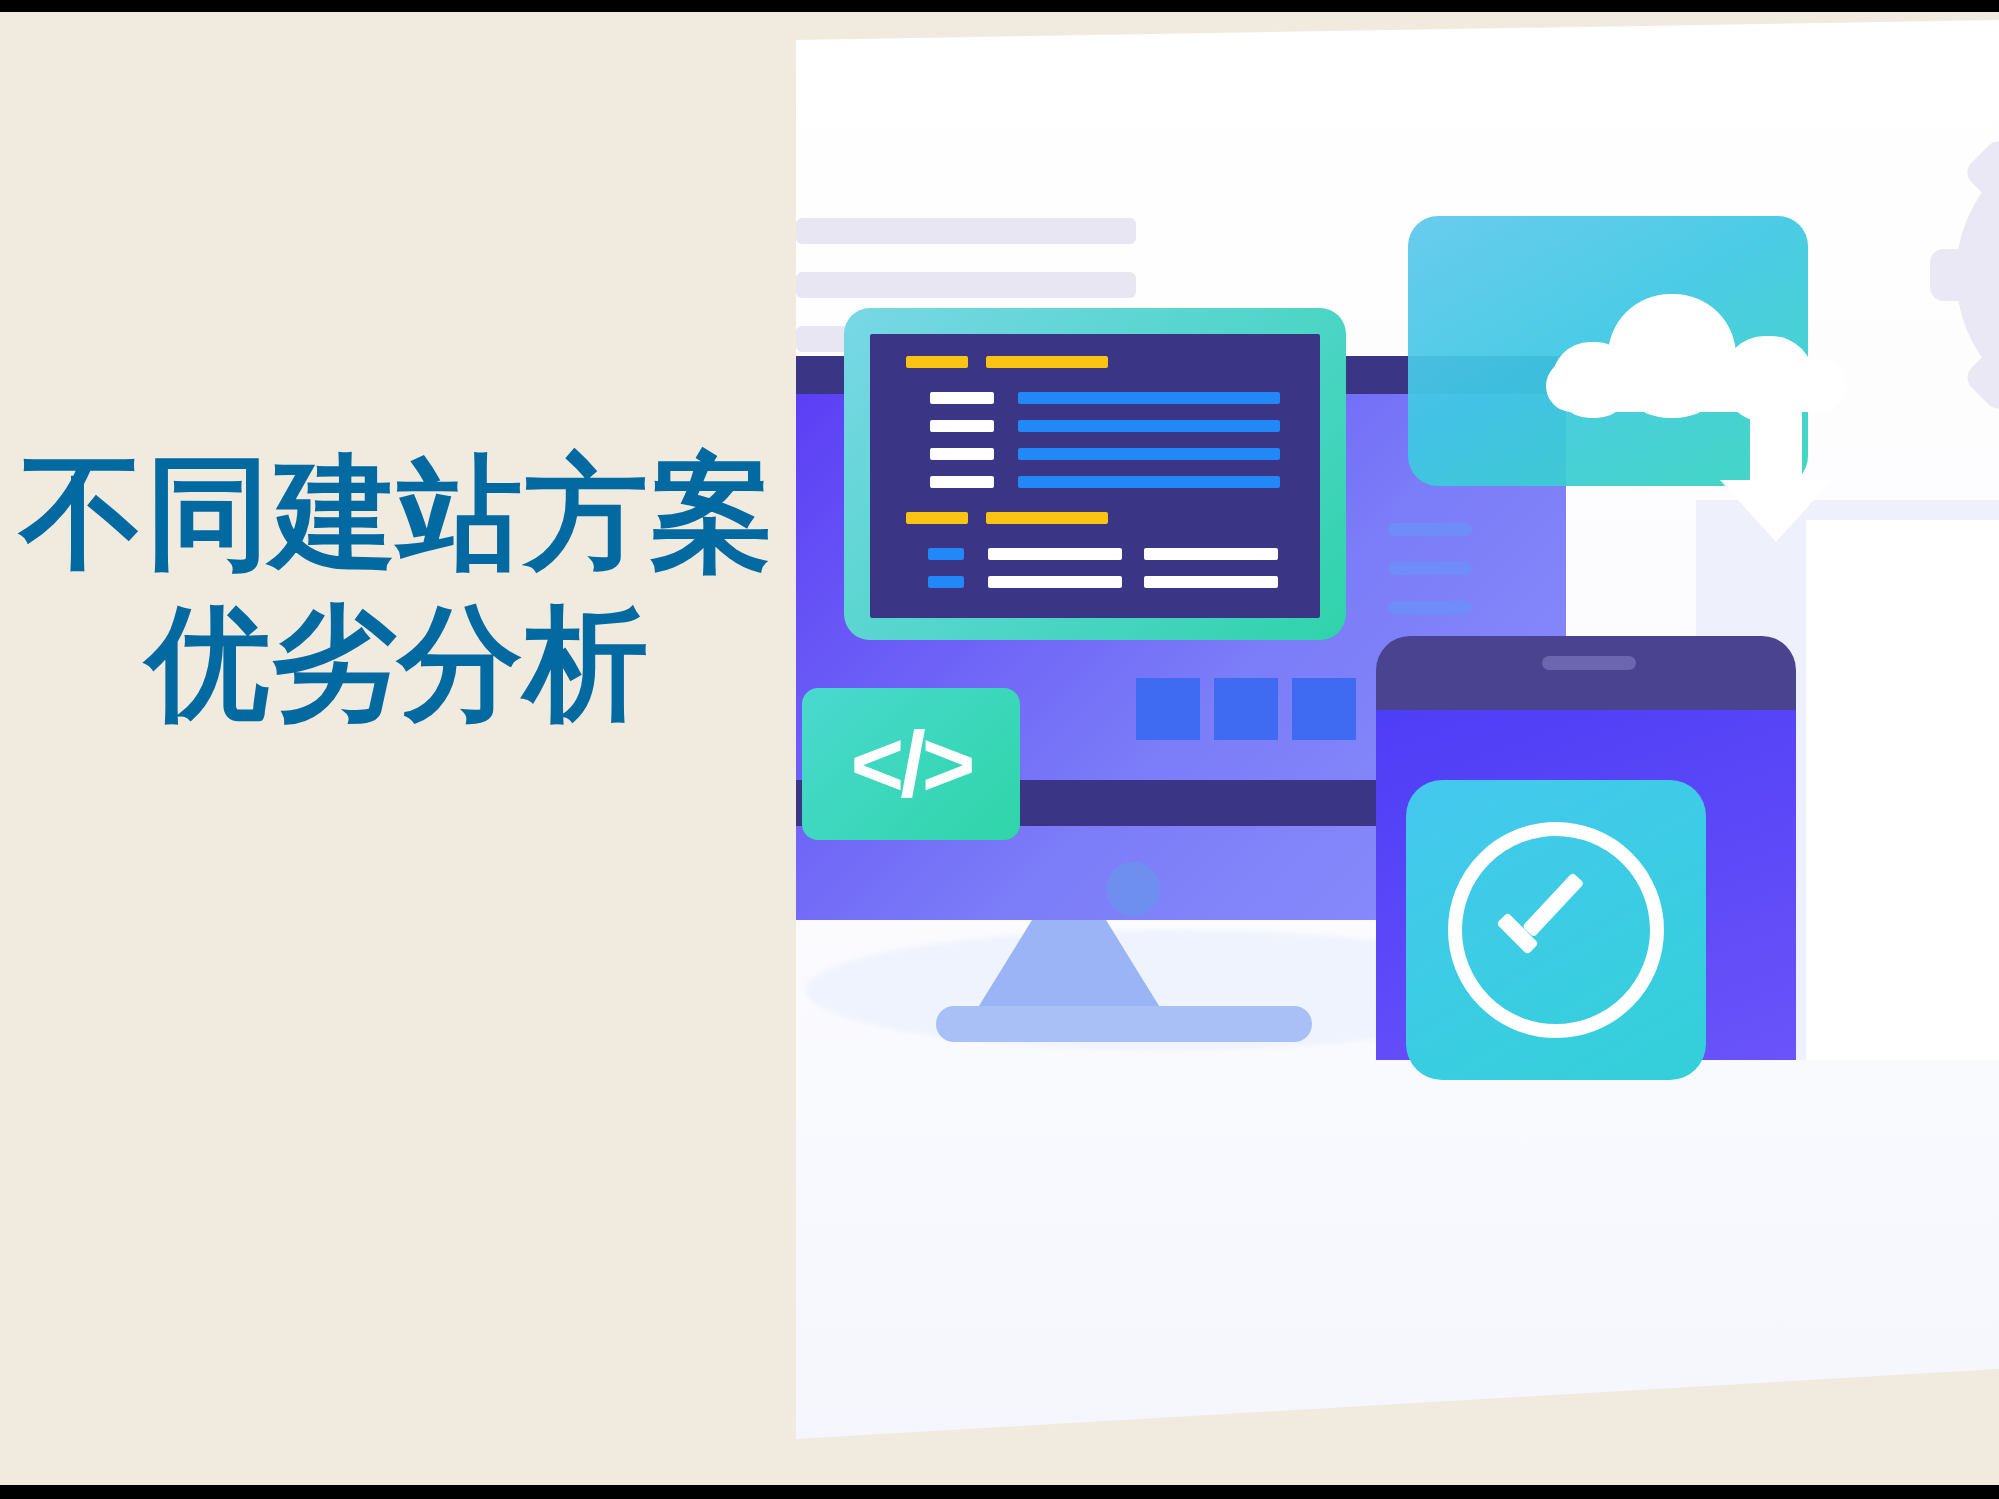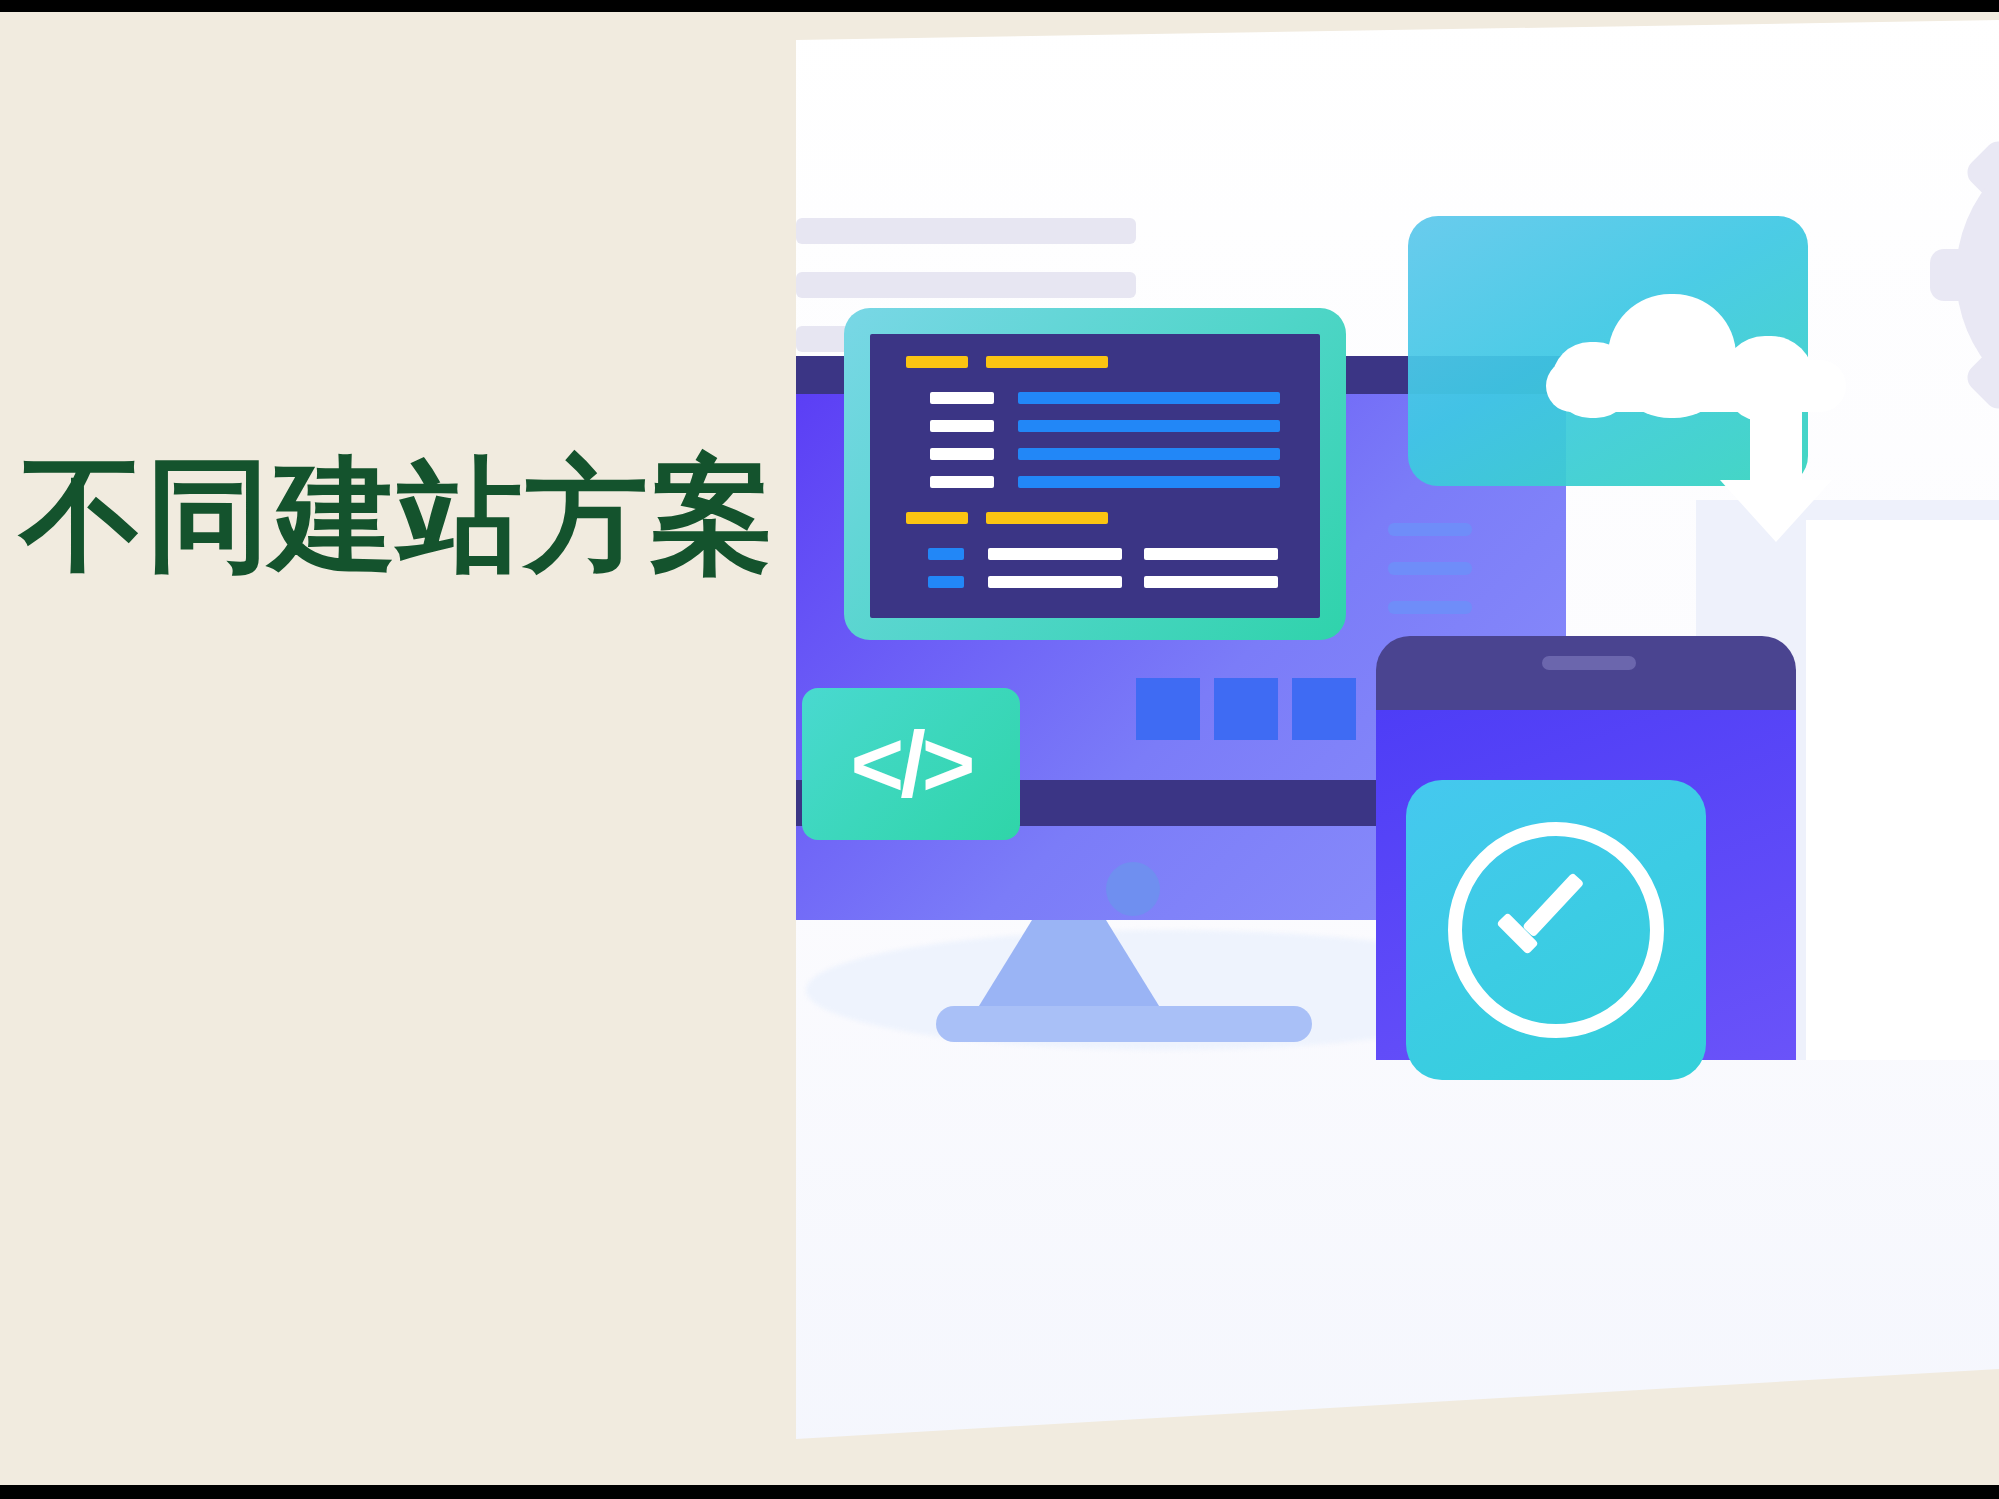--- a/index.html
+++ b/index.html
@@ -19,26 +19,27 @@
   .left-panel{
     position:absolute;left:0;top:0;width:796px;height:1499px;
     background:#f1ebdf;z-index:30;
   }
   .title-block{
     position:absolute;left:0;top:440px;width:796px;
     text-align:center;
   }
   .title-line{
     display:block;
-    color:#14532d;
+    color:#0369a1;
     font-weight:700;
     font-size:124px;
     line-height:150px;
     letter-spacing:2px;
     white-space:nowrap;
+    font-family:Liberation Serif, serif;
   }
   .title-line.l1{text-indent:0;}
   .title-line.l2{}
 
   
   .art{
     position:absolute;left:796px;top:0;width:1203px;height:1499px;
     background:#ffffff;overflow:hidden;z-index:10;
   }
   
@@ -246,17 +247,18 @@
     <div class="bline" style="left:610px;top:718px;width:118px;height:13px;"></div>
     <div class="bline" style="left:610px;top:746px;width:118px;height:13px;"></div>
 
     <div class="wedge2 t"></div>
     <div class="wedge b"></div>
   </div>
 
   <div class="left-panel">
     <div class="title-block">
       <span class="title-line l1">不同建站方案</span>
+      <span class="title-line l2">优劣分析</span>
     </div>
   </div>
 
   <div class="bar bottom"></div>
 </div>
 
 </body></html>

